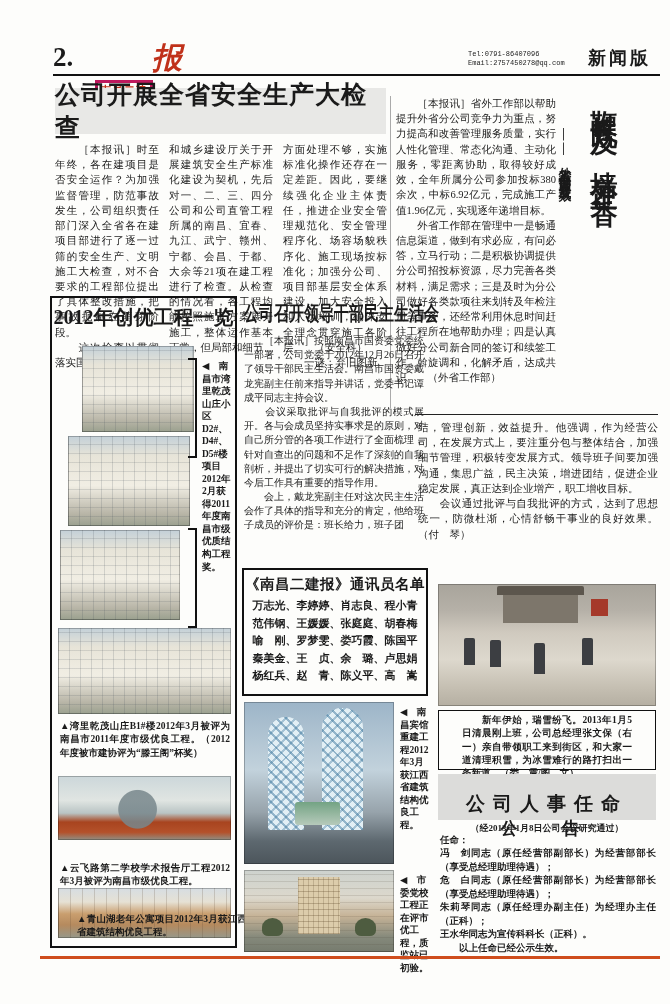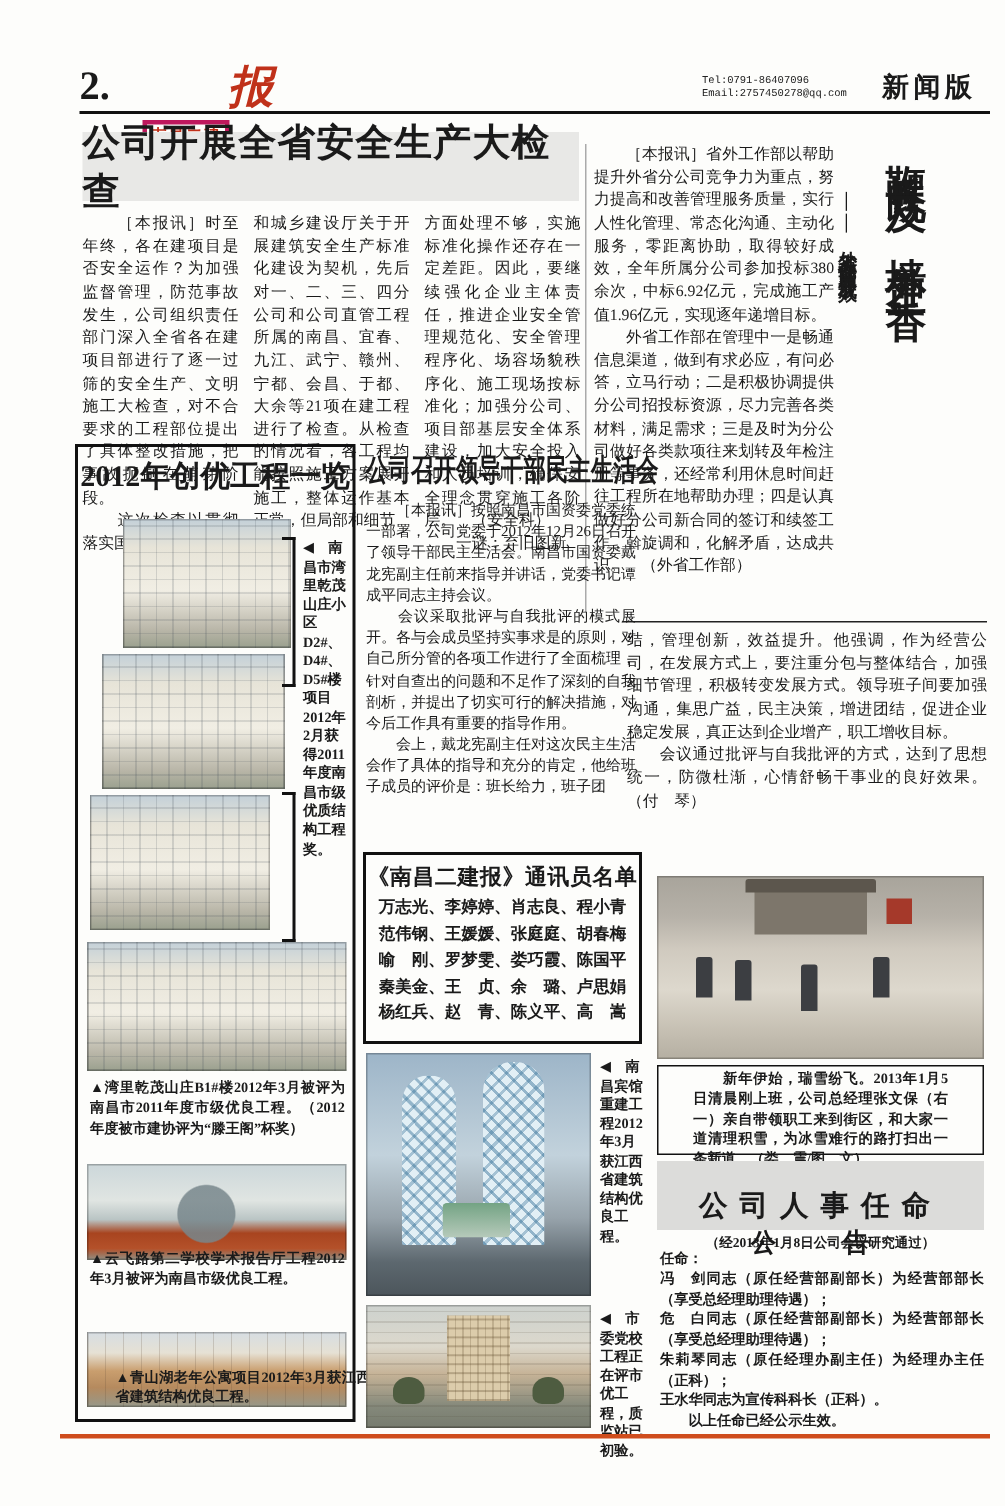--- a/index.html
+++ b/index.html
@@ -124,21 +124,21 @@
     <div class="photo ph-res" style="left:8px; top:232px; width:120px; height:90px;"></div>
 
     <div class="abs bracket" style="left:136px; top:60px; width:9px; height:100px;"></div>
     <div class="abs bracket" style="left:136px; top:230px; width:9px; height:100px;"></div>
     <div class="abs narrow-cap" style="left:150px; top:62px; width:32px;">◀　南昌市湾里乾茂山庄小区D2#、D4#、D5#楼项目2012年2月获得2011年度南昌市级优质结构工程奖。</div>
 
     <div class="photo ph-res" style="left:6px; top:330px; width:173px; height:86px;"></div>
     <div class="abs capt just" style="left:8px; top:422px; width:170px;">▲湾里乾茂山庄B1#楼2012年3月被评为南昌市2011年度市级优良工程。（2012年度被市建协评为“滕王阁”杯奖）</div>
 
     <div class="photo ph-round" style="left:6px; top:478px; width:173px; height:64px;"></div>
-    <div class="abs capt just" style="left:8px; top:536px; width:170px;">▲云飞路第二学校学术报告厅工程2012年3月被评为南昌市级优良工程。</div>
+    <div class="abs capt just" style="left:8px; top:564px; width:170px;">▲云飞路第二学校学术报告厅工程2012年3月被评为南昌市级优良工程。</div>
 
     <div class="photo ph-orange" style="left:6px; top:590px; width:173px; height:50px;"></div>
     <div class="abs capt just" style="left:25px; top:615px; width:170px; background:rgba(253,253,251,.0);">▲青山湖老年公寓项目2012年3月获江西省建筑结构优良工程。</div>
   </div>
 
   <div class="abs" style="left:244px; top:300px; width:182px; text-align:left;">
     <span style="display:inline-block; font-size:20px; font-weight:700; white-space:nowrap; transform:scaleX(0.75); transform-origin:left center;">公司召开领导干部民主生活会</span>
   </div>
   <div class="abs body-sm just pre" style="left:244px; top:334px; width:180px; height:230px;">　　［本报讯］按照南昌市国资委党委统一部署，公司党委于2012年12月26日召开了领导干部民主生活会。南昌市国资委戴龙宪副主任前来指导并讲话，党委书记谭成平同志主持会议。
 　　会议采取批评与自我批评的模式展开。各与会成员坚持实事求是的原则，对自己所分管的各项工作进行了全面梳理，针对自查出的问题和不足作了深刻的自我剖析，并提出了切实可行的解决措施，对今后工作具有重要的指导作用。

